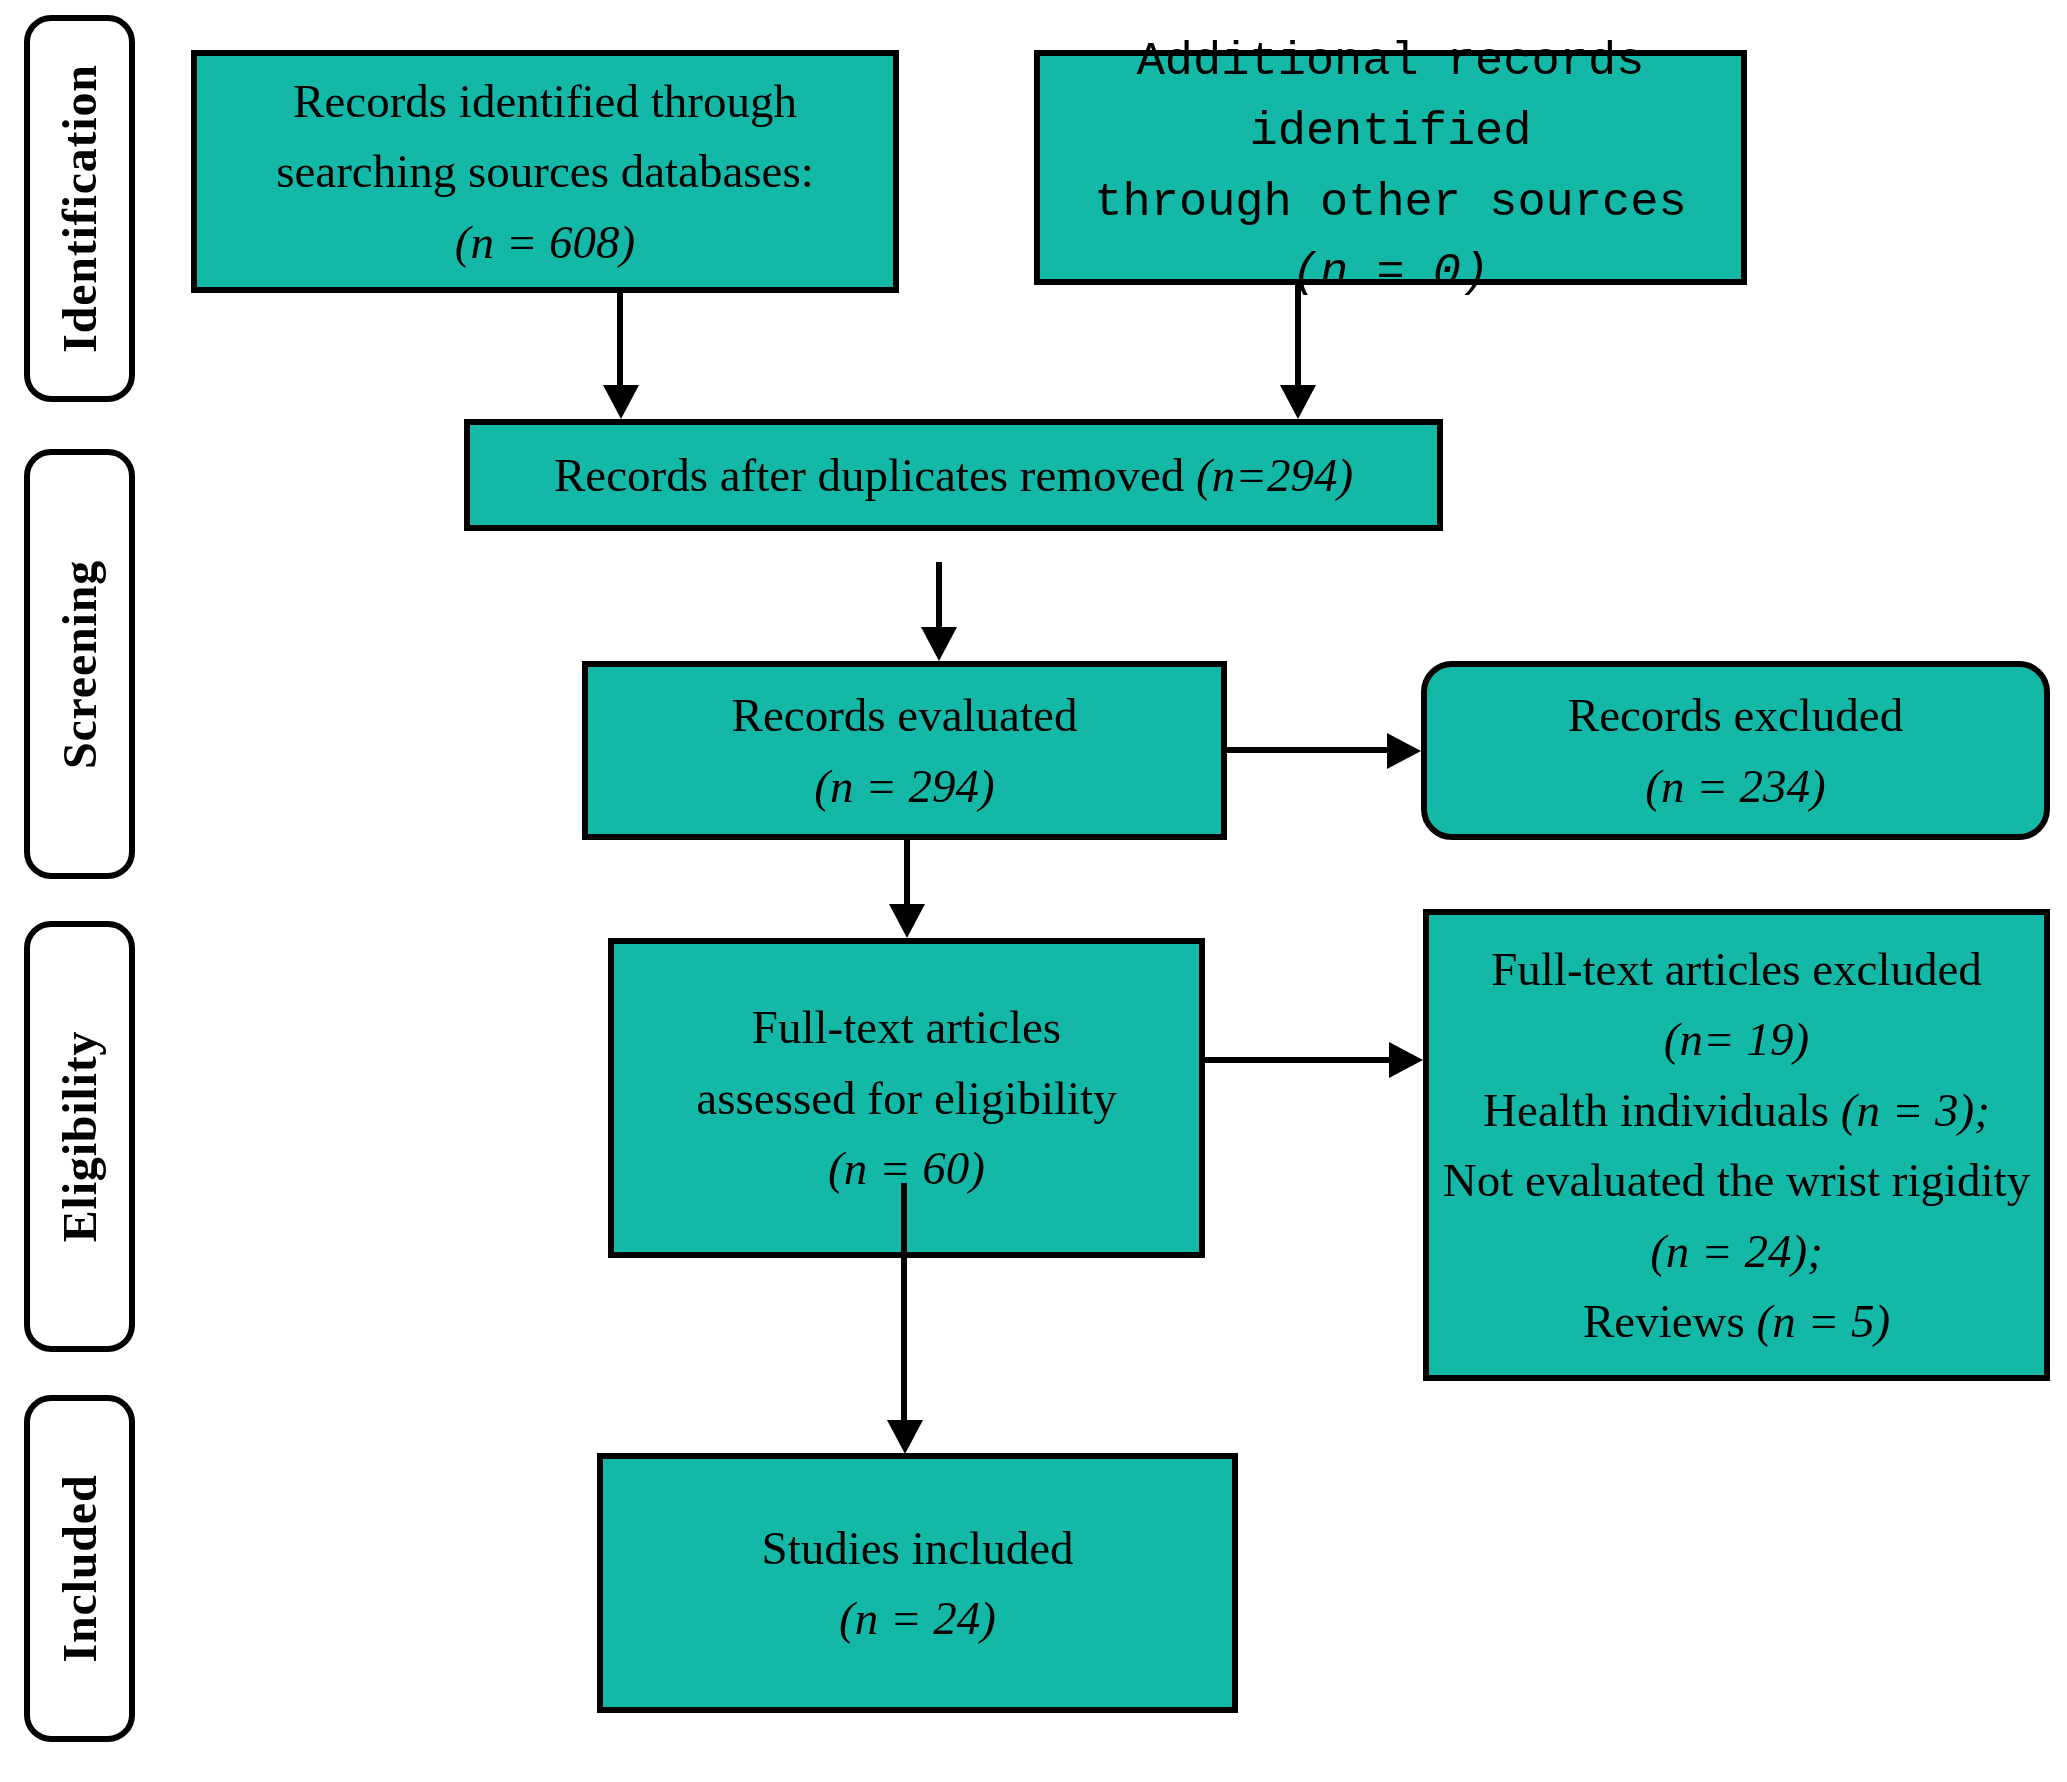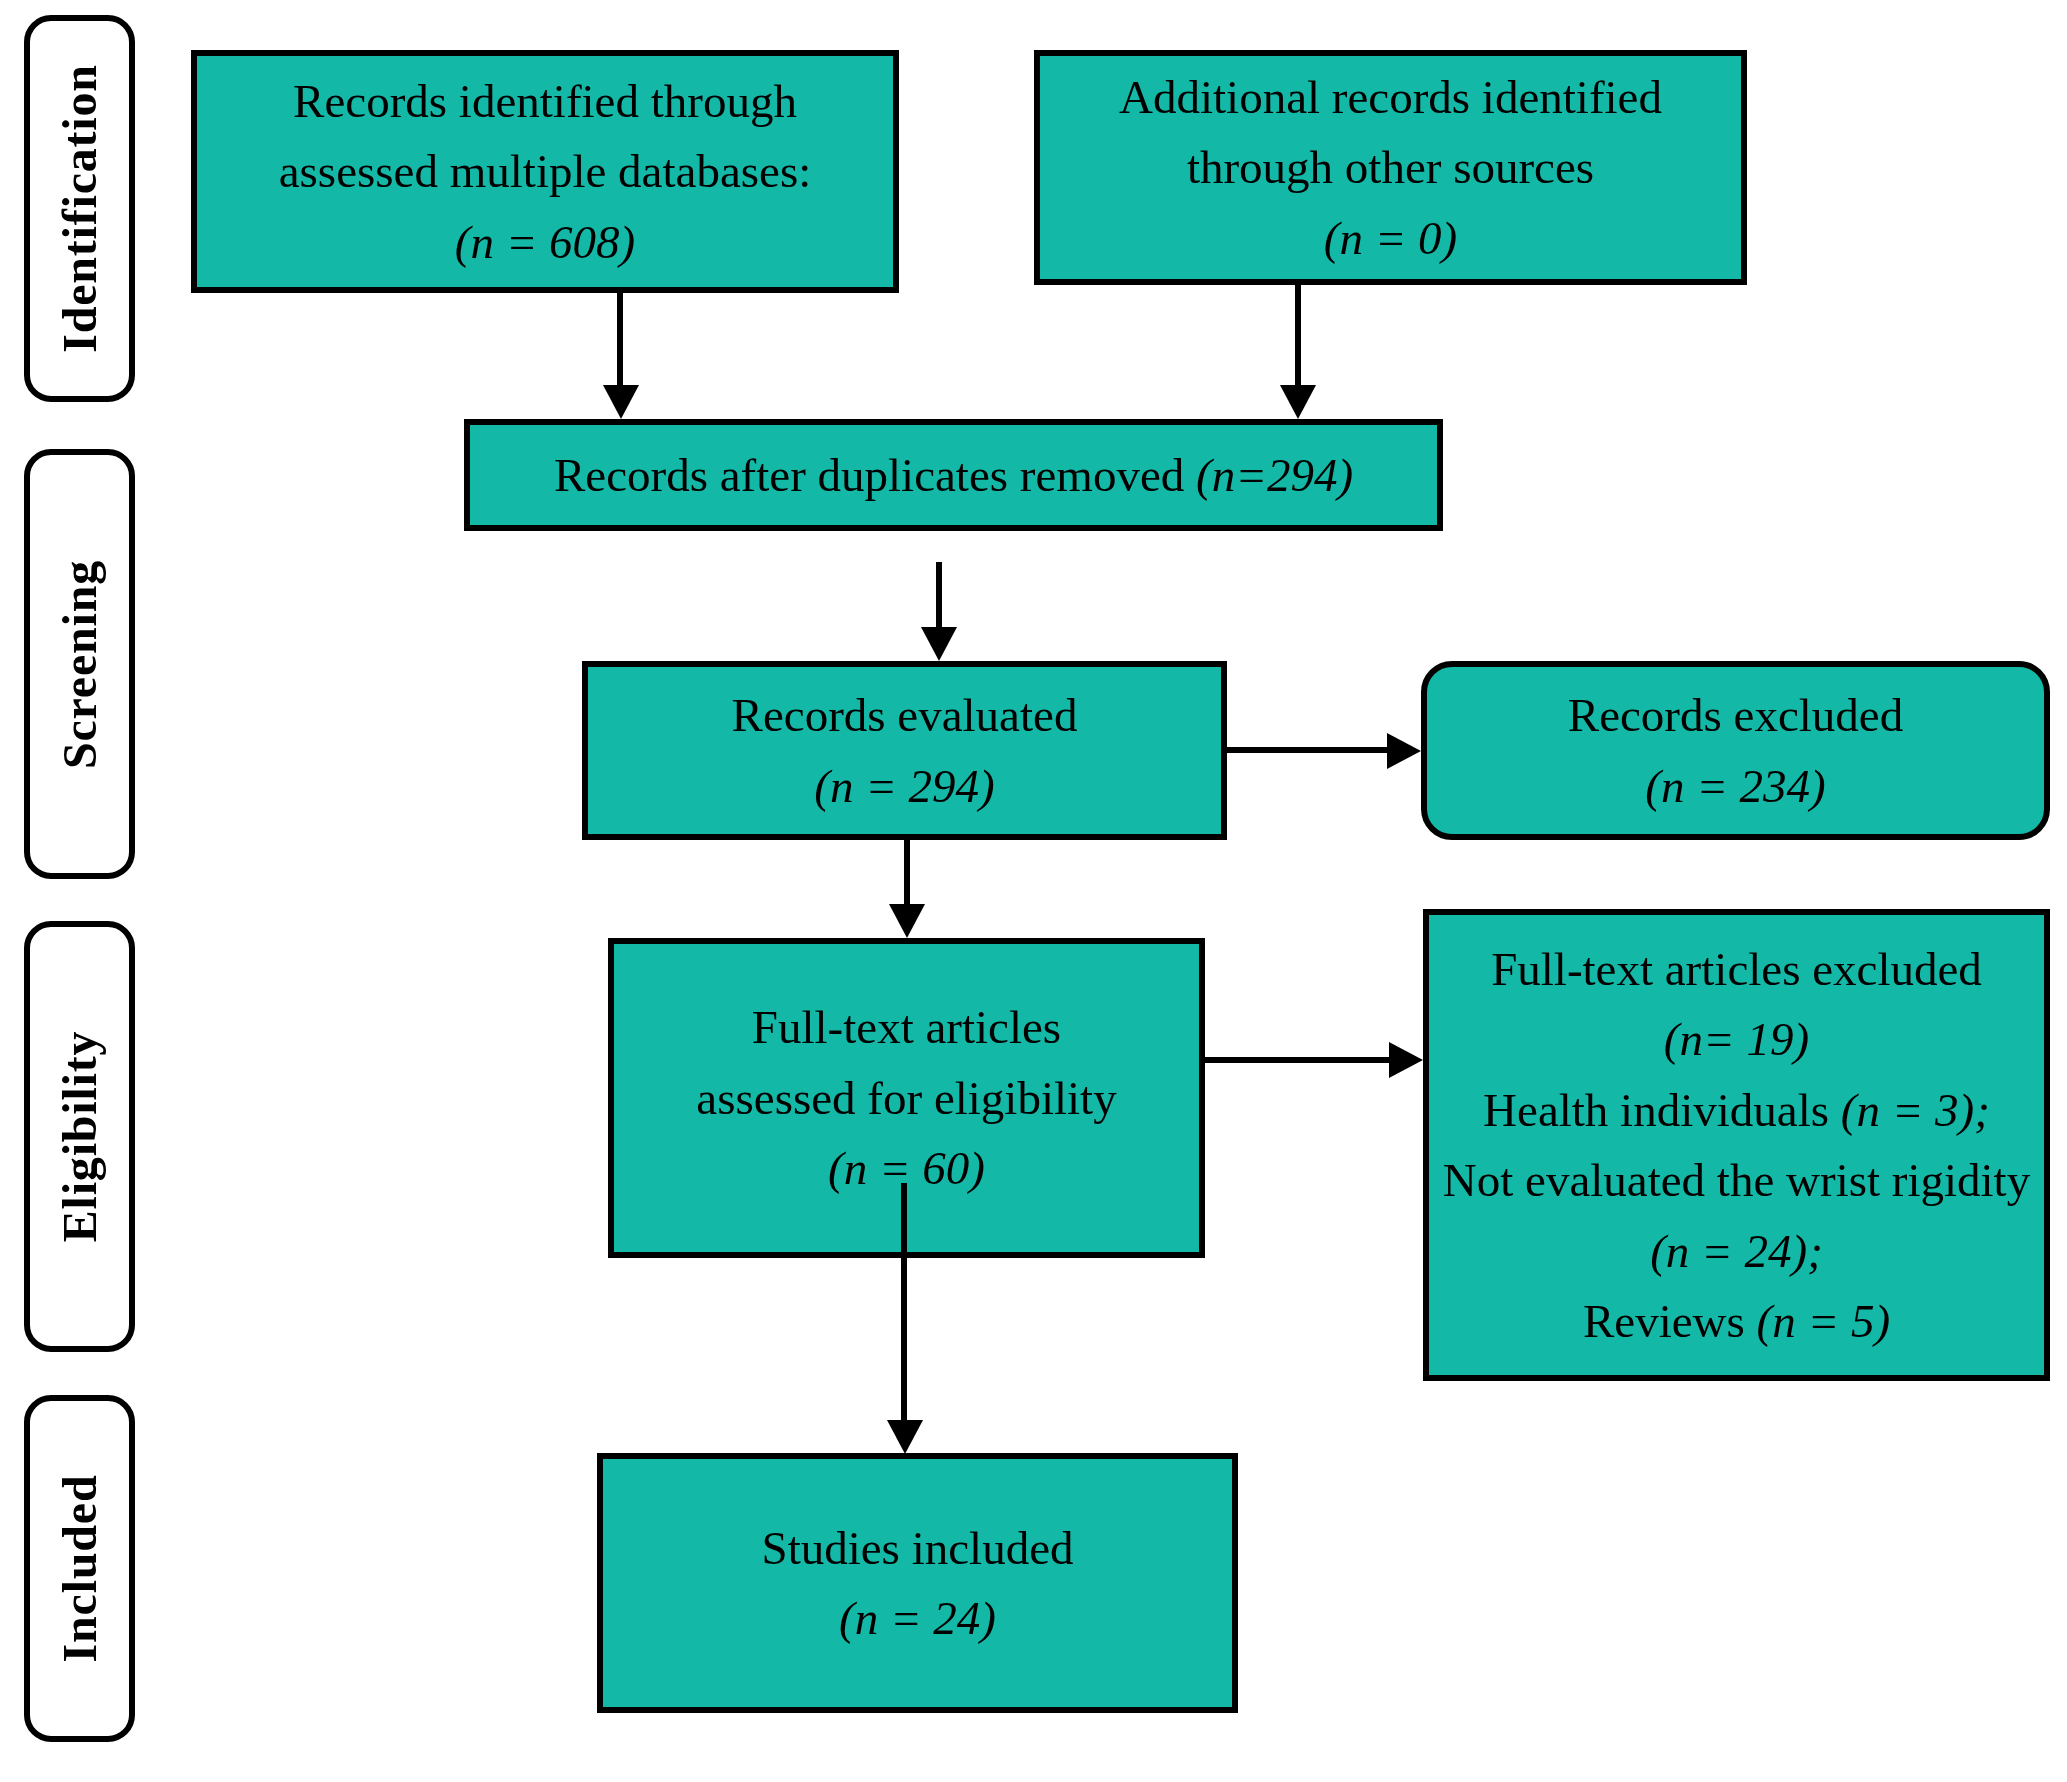--- a/index.html
+++ b/index.html
@@ -71,25 +71,25 @@
   </div>
   <div class="sbox" style="top:921px;height:431px;">
     <span class="lbl">Eligibility</span>
   </div>
   <div class="sbox" style="top:1395px;height:347px;">
     <span class="lbl">Included</span>
   </div>
 
   <div class="box" style="left:191px;top:50px;width:708px;height:243px;">
     <span class="tl">Records identified through</span>
-    <span class="tl">assessed multiple databases:</span>
+    <span class="tl">searching sources databases:</span>
     <span class="tl it">(n = 608)</span>
   </div>
 
-  <div class="box" style="left:1034px;top:50px;width:713px;height:235px;">
+  <div class="box" style="left:1034px;top:50px;width:713px;height:235px;font-family:Liberation Mono, monospace;">
     <span class="tl">Additional records identified</span>
     <span class="tl">through other sources</span>
     <span class="tl it">(n = 0)</span>
   </div>
 
   <div class="vline" style="left:617px;top:293px;height:95px;"></div>
   <div class="head-down" style="left:603px;top:385px;"></div>
 
   <div class="vline" style="left:1295px;top:285px;height:100px;"></div>
   <div class="head-down" style="left:1280px;top:385px;"></div>

